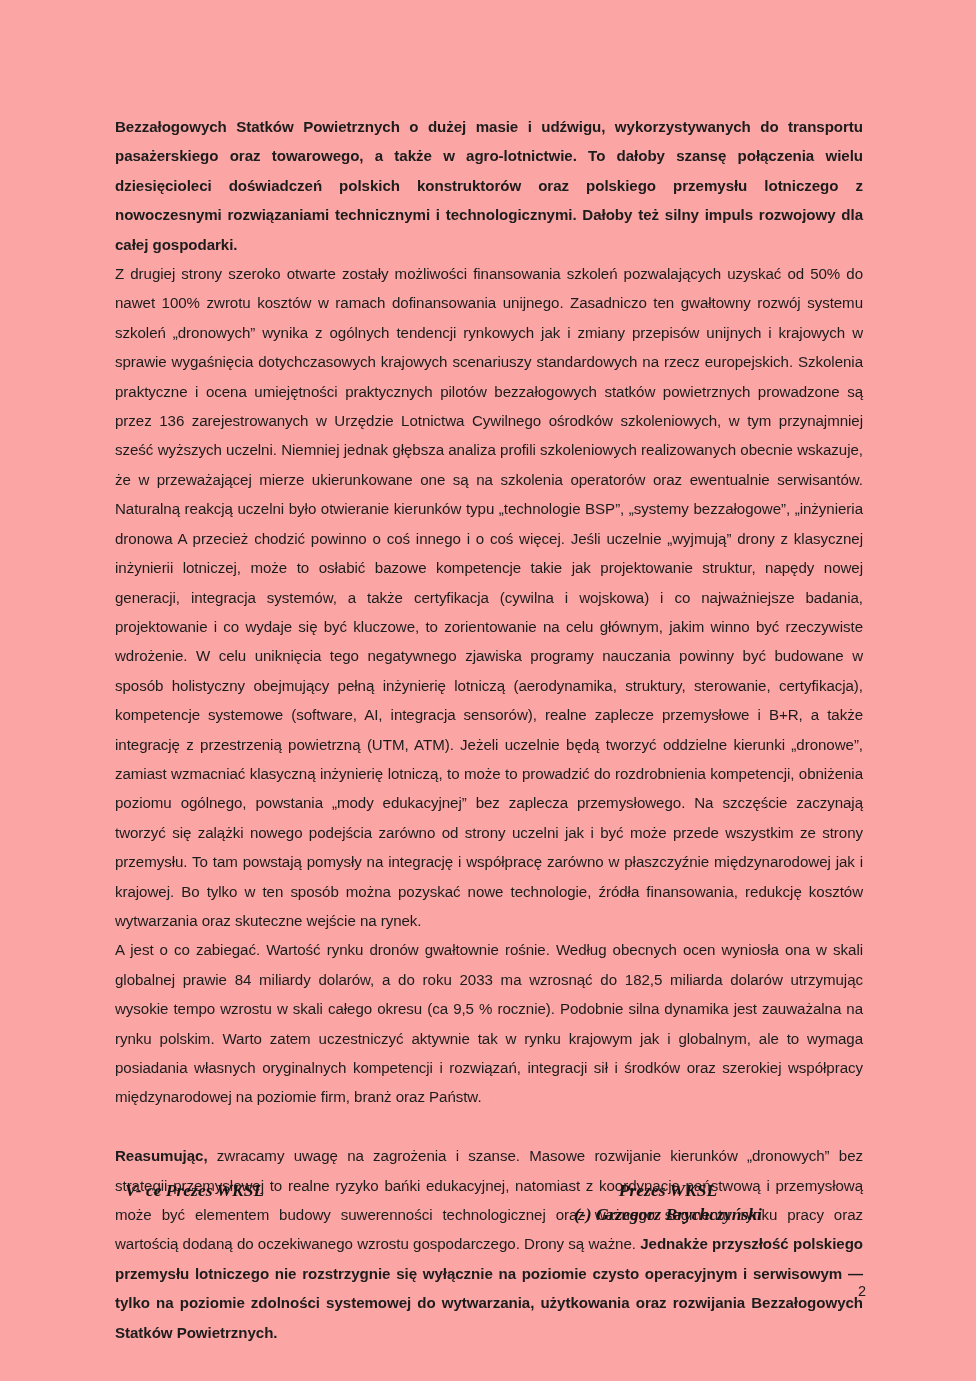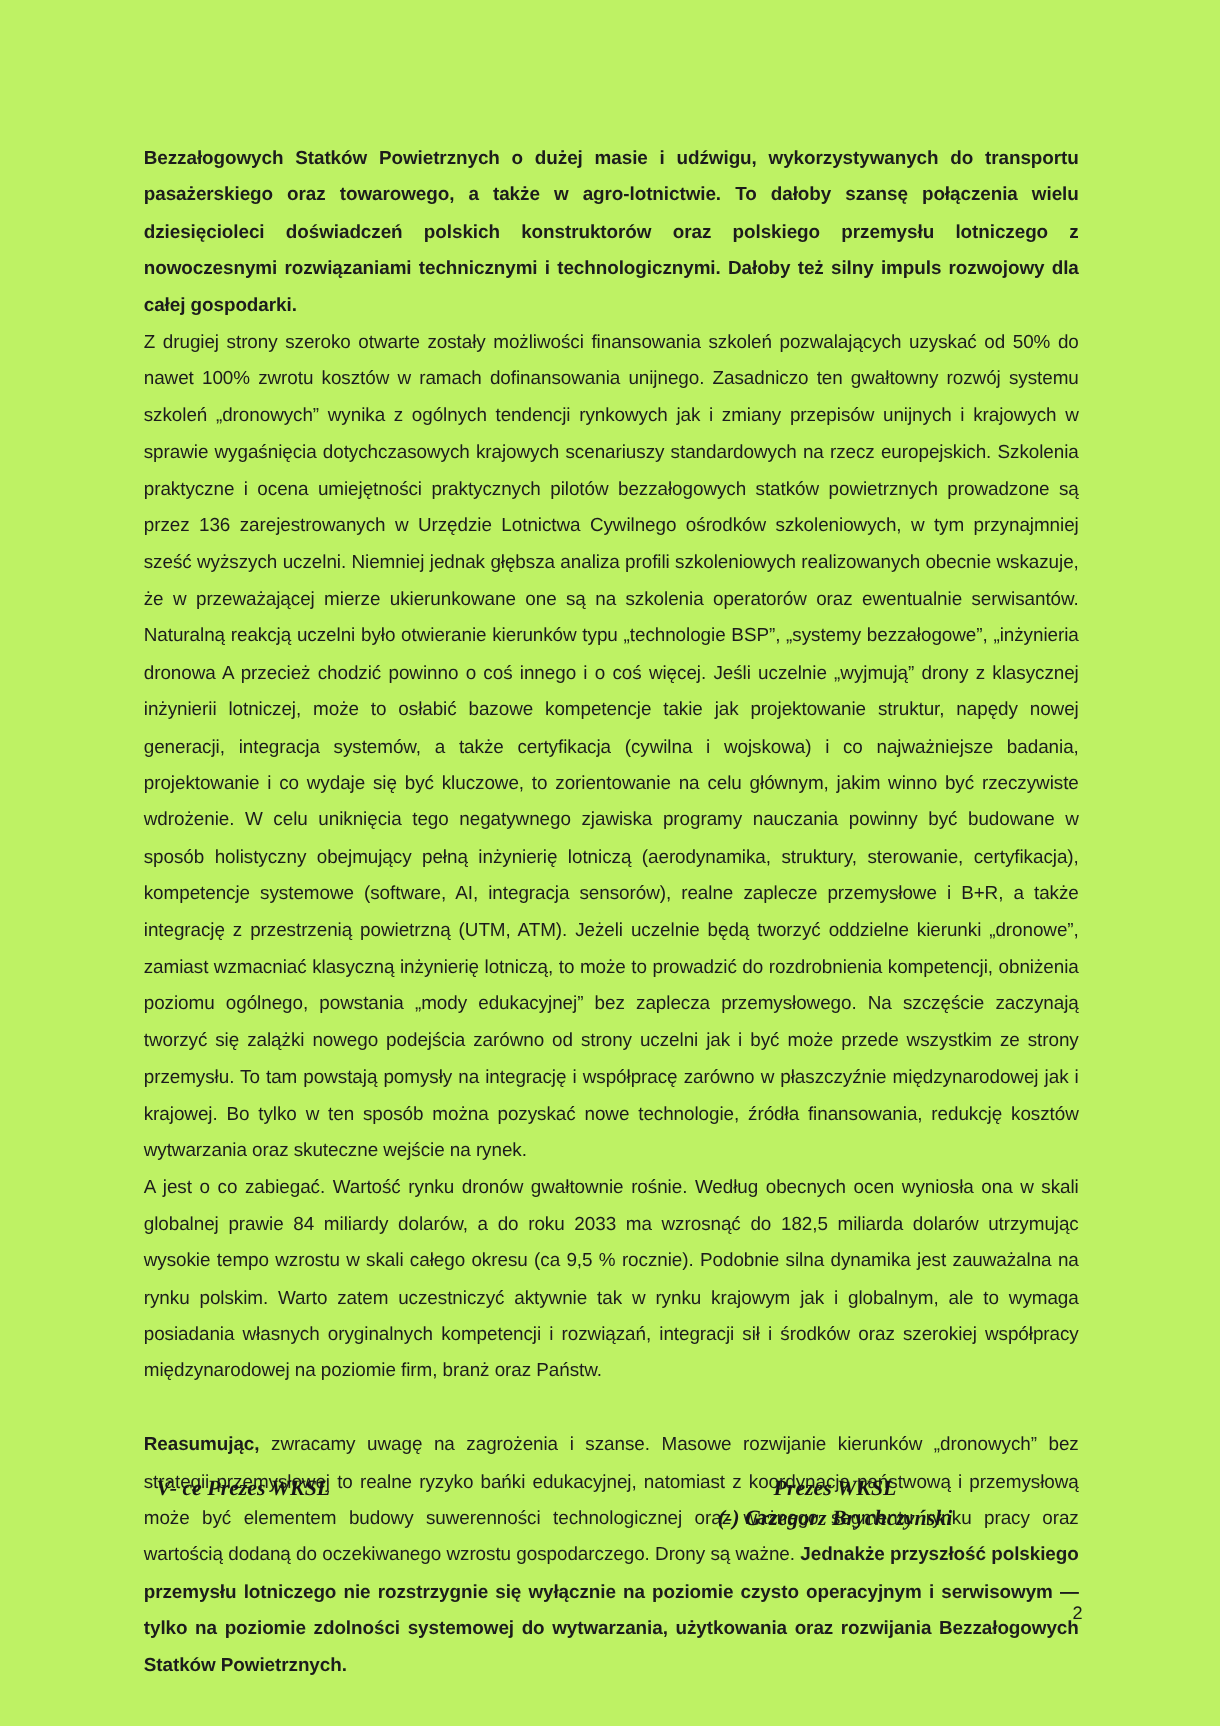--- a/index.html
+++ b/index.html
@@ -6,21 +6,21 @@
   html, body {
     margin: 0;
     padding: 0;
     background: #ffffff;
   }
   .page {
     position: relative;
     width: 976px;
     height: 1381px;
     margin: 0 auto;
-    background: #bef264;
+    background: #fca5a5;
     box-sizing: border-box;
     overflow: hidden;
     font-family: "Liberation Sans", sans-serif;
     color: #1a1a1a;
   }
   .content {
     position: absolute;
     left: 115px;
     top: 112px;
     width: 748px;

